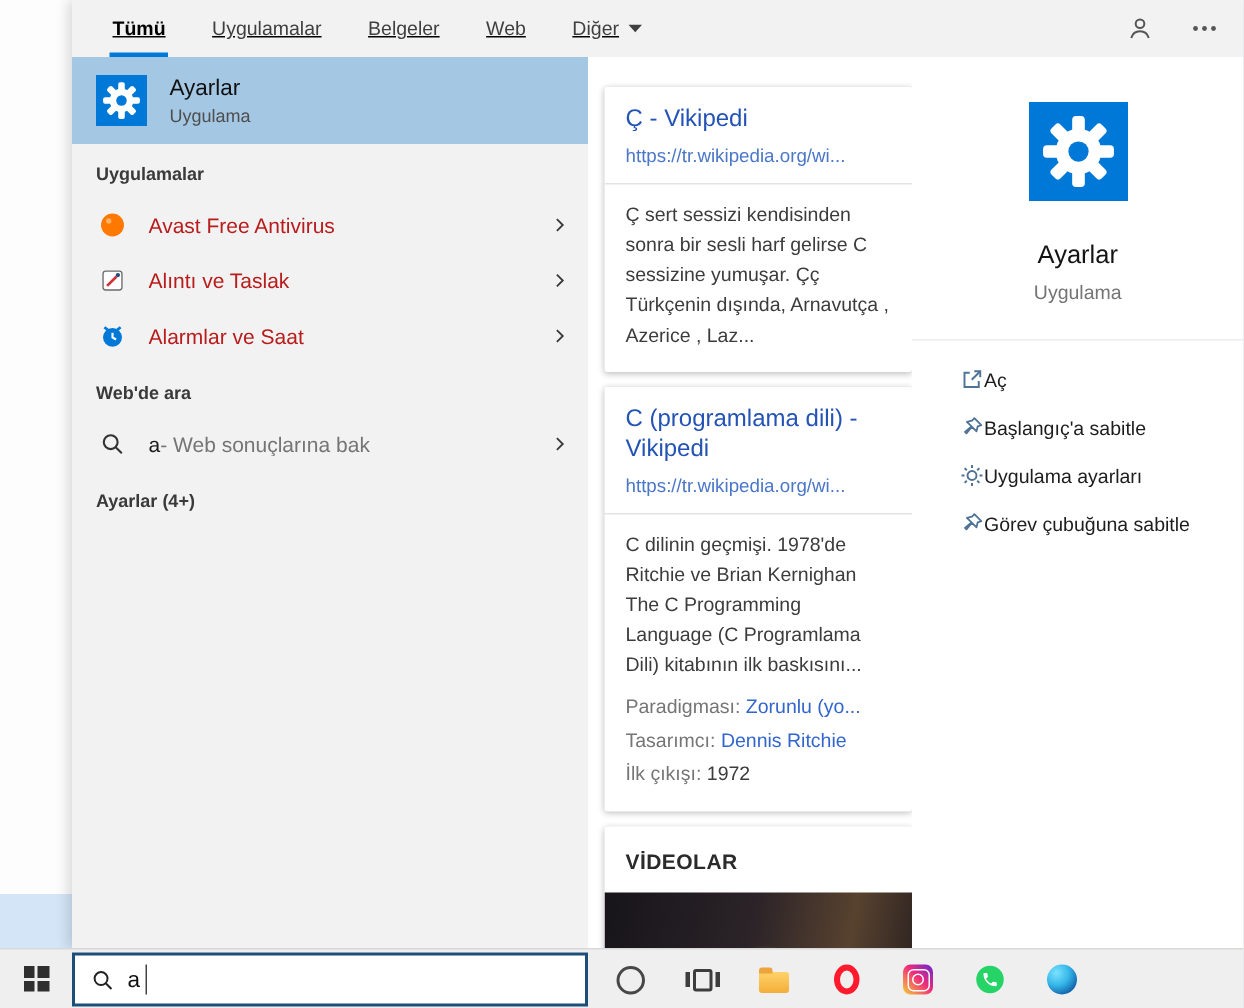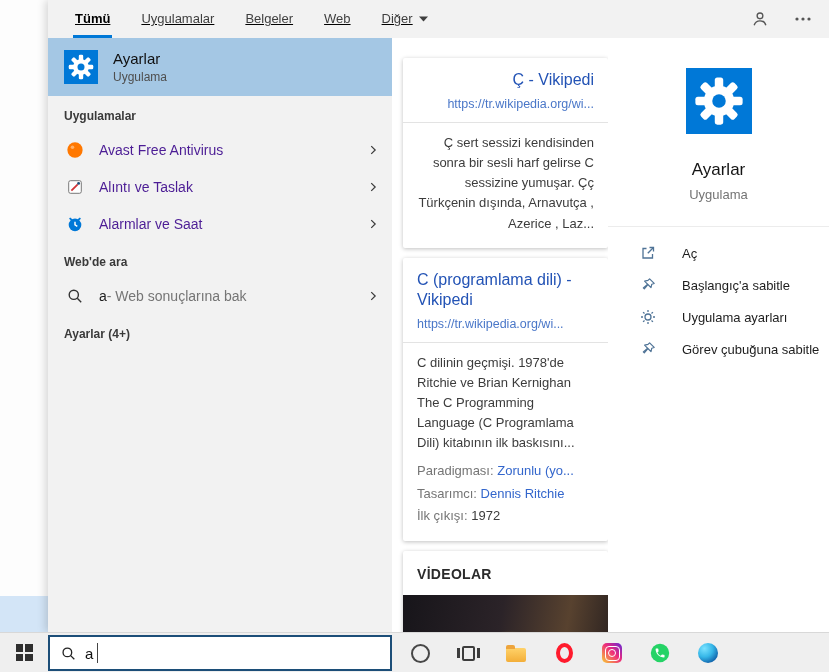--- a/index.html
+++ b/index.html
@@ -25,31 +25,31 @@
   .left-panel{position:absolute;left:0;top:38px;width:344px;bottom:0;background:#f2f2f2;}
   .section-header{font-size:12px;font-weight:bold;color:#3a3a3a;padding:13px 16px 8px;}
   .best-match{height:58px;background:#a4c7e4;display:flex;align-items:center;padding-left:16px;gap:15px;}
   .tile-sm{width:34px;height:34px;background:#0078d7;color:#fff;display:flex;align-items:center;justify-content:center;flex:0 0 auto;}
   .tile-sm svg{width:28px;height:28px;}
   .bm-title{font-size:15px;color:#101010;}
   .bm-sub{font-size:12px;color:#4e4e4e;margin-top:3px;}
 
   .row{height:37px;display:flex;align-items:center;padding:0 12px 0 16px;}
   .row .ric{width:22px;display:flex;justify-content:center;align-items:center;margin-right:13px;flex:0 0 auto;}
-  .row .rlabel{font-size:14px;color:#4c1d95;flex:1;white-space:nowrap;overflow:hidden;}
+  .row .rlabel{font-size:14px;color:#b91c1c;flex:1;white-space:nowrap;overflow:hidden;}
   .chev{width:14px;height:14px;color:#3a3a3a;flex:0 0 auto;}
   .wq{font-size:14px;color:#1b1b1b;}
   .ws{font-size:14px;color:#757575;flex:1;white-space:nowrap;overflow:hidden;}
 
   
   .content{position:absolute;left:344px;top:38px;right:0;bottom:0;background:#fff;overflow:hidden;}
   .cards{position:absolute;left:11px;top:0;width:205px;}
   .card{background:#fff;box-shadow:0 1px 4px rgba(0,0,0,.25);border-radius:2px;margin-top:10px;
     padding:12px 14px 14px;box-sizing:border-box;}
-  .card.first{margin-top:20px;text-align:right;}
+  .card.first{margin-top:20px;}
   .card-title{display:block;font-size:16px;color:#2353b5;line-height:1.25;text-decoration:none;cursor:pointer;}
   .card-url{display:block;font-size:12.5px;color:#4a77c8;margin-top:7px;white-space:nowrap;overflow:hidden;text-decoration:none;cursor:pointer;}
   .card-hr{border:0;border-top:1px solid #e3e3e3;margin:11px -14px 10px;}
   .card-body{font-size:13px;color:#3c3c3c;line-height:1.55;margin:0;}
   .meta{margin-top:7px;font-size:13px;line-height:1.7;}
   .meta .k{color:#757575;}
   .meta .vlink{color:#3366cc;cursor:pointer;}
   .meta .v{color:#3c3c3c;}
   .card3{padding:0;overflow:hidden;}
   .videos-header{font-size:14px;font-weight:bold;color:#2b2b2b;padding:15px 14px 13px;letter-spacing:.3px;}
@@ -59,21 +59,21 @@
     linear-gradient(100deg,#17151a 0%,#2b2328 45%,#58422f 75%,#241d1e 100%);}
 
   
   .preview{position:absolute;right:0;top:0;width:221px;bottom:0;background:#fff;}
   .tile-lg{width:66px;height:66px;background:#0078d7;color:#fff;margin:30px auto 0;
     display:flex;align-items:center;justify-content:center;}
   .tile-lg svg{width:54px;height:54px;}
   .pv-title{text-align:center;font-size:17px;color:#141414;margin-top:26px;}
   .pv-sub{text-align:center;font-size:13px;color:#747474;margin-top:7px;}
   .pv-hr{border:0;border-top:1px solid #ececec;margin:24px 0 10px;}
-  .action{display:flex;align-items:center;height:32px;padding-left:32px;gap:26px;cursor:pointer;}
+  .action{display:flex;align-items:center;height:32px;padding-left:32px;gap:0;cursor:pointer;}
   .aic{width:16px;height:16px;color:#4f7396;flex:0 0 auto;}
   .action span{font-size:13px;color:#1d1d1d;}
 
   
   .taskbar{position:absolute;left:0;bottom:0;width:100%;height:40px;background:#efefef;
     border-top:1px solid #d8d8d8;box-sizing:border-box;}
   .start{position:absolute;left:0;top:0;width:48px;height:100%;display:flex;align-items:center;justify-content:center;}
   .winlogo{width:17px;height:17px;display:grid;grid-template-columns:1fr 1fr;grid-template-rows:1fr 1fr;gap:2px;}
   .winlogo span{background:#2f2f2f;}
   .tb-search{position:absolute;left:48px;top:2px;width:344px;height:36px;background:#fff;

